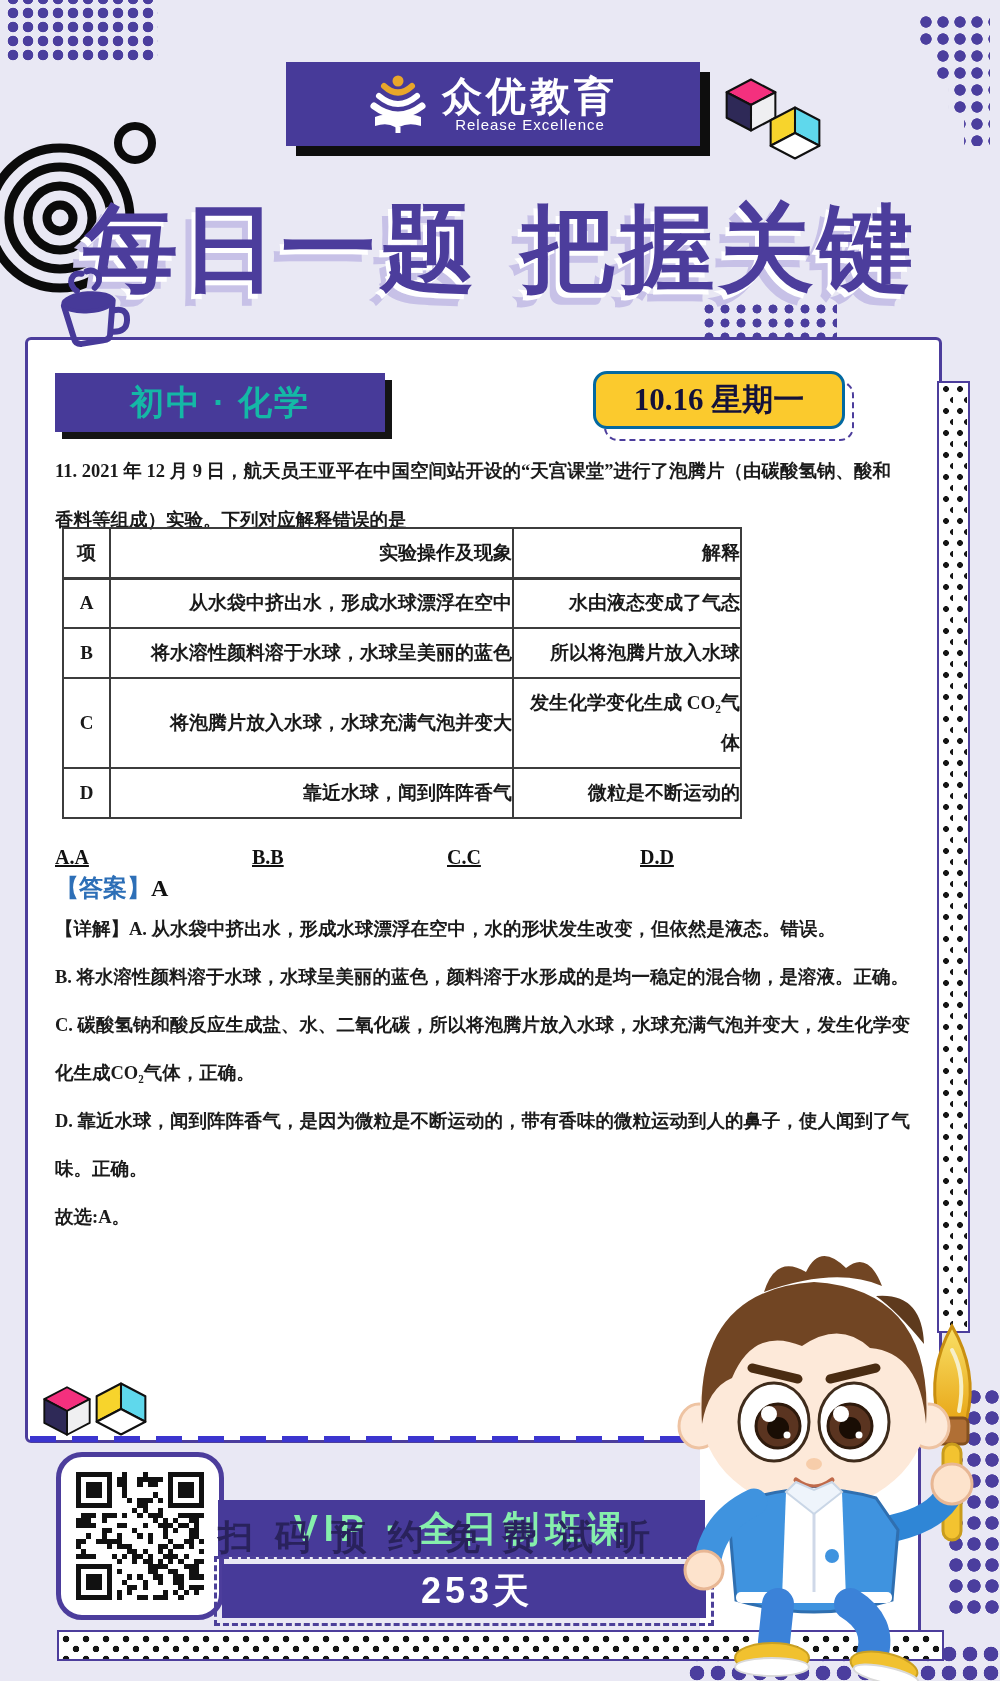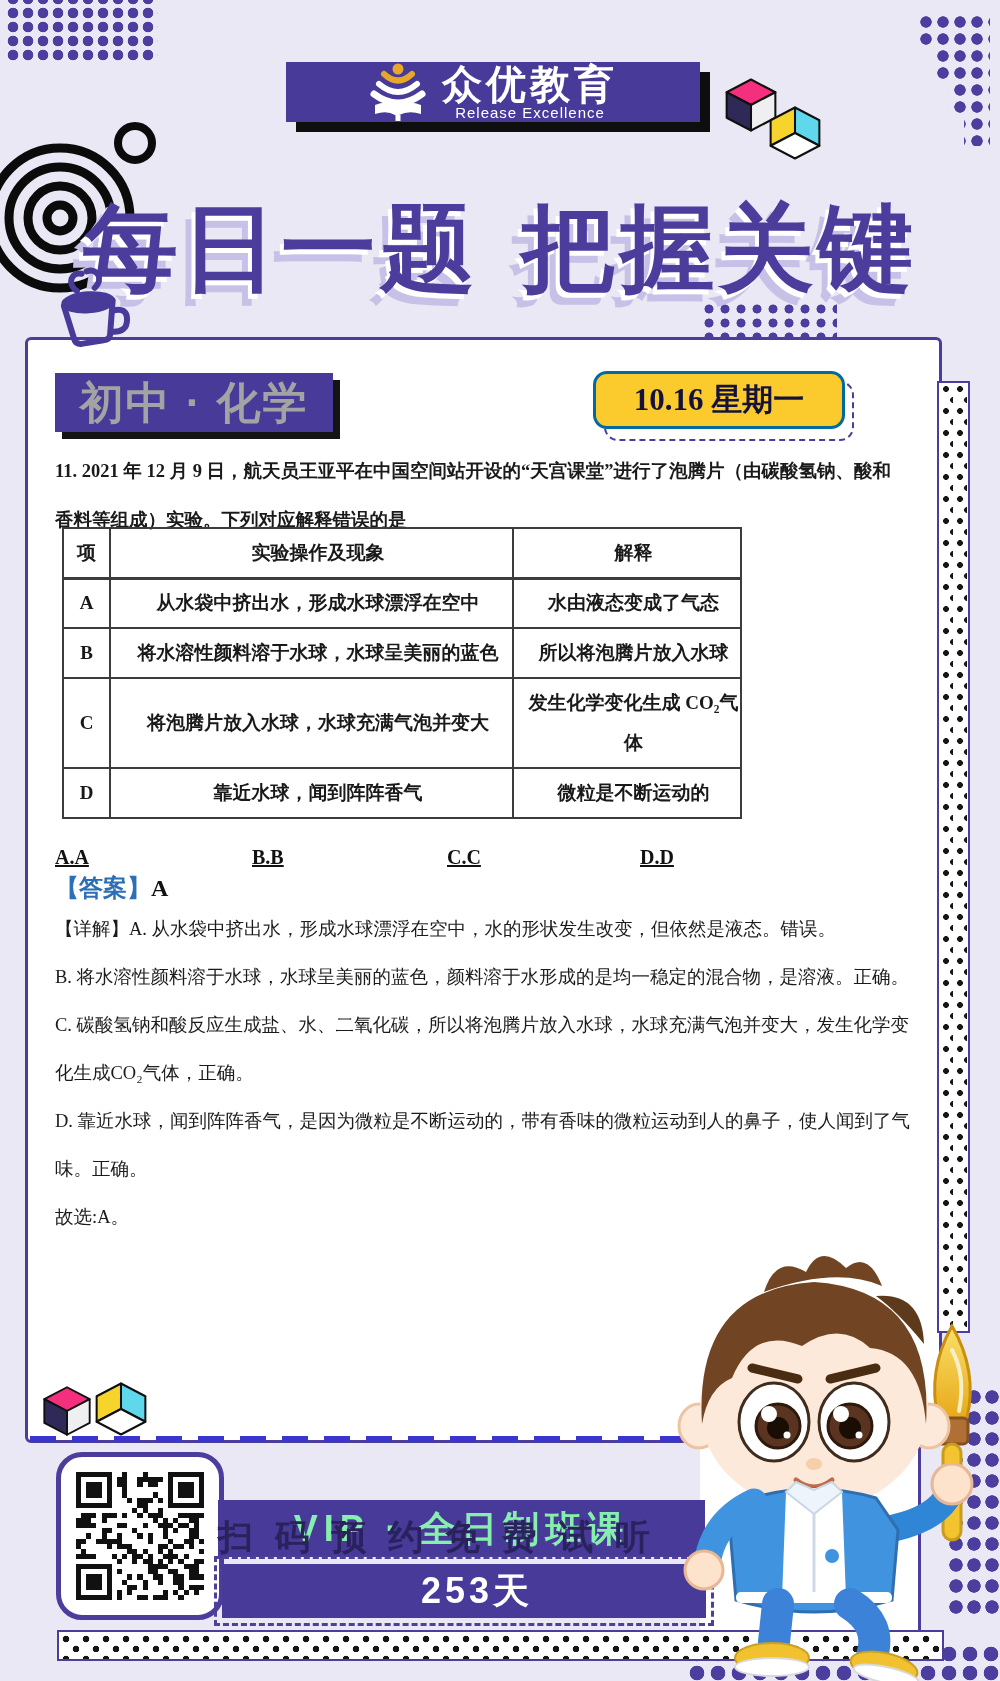--- a/index.html
+++ b/index.html
@@ -19,71 +19,71 @@
     background-image:radial-gradient(circle at 6px 6px,#4b3e9e 4.2px,transparent 4.8px);
     background-size:16px 14px;}
   .dots-brcol{left:948px;top:1388px;width:52px;height:232px;z-index:2;
     background-image:radial-gradient(circle at 8px 9px,#4b3e9e 6.4px,transparent 7px);
     background-size:18px 21px;}
   .dots-bottom{left:688px;top:1645px;width:312px;height:36px;z-index:2;
     background-image:radial-gradient(circle at 9px 9px,#4b3e9e 7px,transparent 7.6px);
     background-size:21px 19px;}
 
   
-  .logo-banner{left:286px;top:62px;width:414px;height:60px;background:#473a99;
+  .logo-banner{left:286px;top:62px;width:414px;height:84px;background:#473a99;
     box-shadow:10px 10px 0 #0e0e0e;display:flex;align-items:center;justify-content:center;gap:14px;z-index:2;}
   .logo-text-cn{color:#fff;font-size:40px;font-weight:900;letter-spacing:4px;line-height:1;}
   .logo-text-en{color:#fff;font-size:15px;letter-spacing:1px;margin-top:0;text-align:center;}
   .ring{left:114px;top:122px;width:26px;height:26px;border:8px solid #0b0b0b;border-radius:50%;}
   .target{left:-28px;top:130px;}
   .cup{left:38px;top:264px;z-index:3;transform:rotate(-4deg);}
   .main-title{left:0;top:186px;width:1000px;text-align:center;z-index:1;
     font-size:95px;font-weight:900;color:#4c3d9c;letter-spacing:4px;white-space:nowrap;
     text-shadow:-4px 5px 0 #ffffff,-10px 12px 0 #c7c1e7;}
   .main-title .gap{display:inline-block;width:42px;}
 
   
   .card{left:25px;top:337px;width:911px;height:1100px;background:#fff;
     border:3px solid #4c3d9c;border-radius:6px;z-index:1;}
   .strip-right{left:937px;top:381px;width:29px;height:948px;background:#fff;
     border:2px solid #4c3d9c;z-index:2;
     background-image:radial-gradient(circle at 7px 6px,#161616 2.6px,transparent 3.2px),
                      radial-gradient(circle at 14px 17px,#161616 2.6px,transparent 3.2px);
     background-size:14px 22px;}
-  .subject-badge{left:55px;top:373px;width:278px;height:59px;background:#473a99;
-    box-shadow:7px 7px 0 #141414;color:#a3a3a3;font-size:44px;font-weight:900;letter-spacing:2px;
+  .subject-badge{left:55px;top:373px;width:330px;height:59px;background:#473a99;
+    box-shadow:7px 7px 0 #141414;color:#14b8a6;font-size:34px;font-weight:900;letter-spacing:2px;
     text-align:center;line-height:59px;z-index:3;}
   .date-under{left:604px;top:381px;width:246px;height:56px;background:#fff;
     border:2px dashed #4c3d9c;border-radius:14px;z-index:2;}
   .date-badge{left:593px;top:371px;width:246px;height:52px;background:#fbca2d;
     border:3px solid #0369a1;border-radius:14px;text-align:center;line-height:52px;z-index:3;
     font-family:"Liberation Serif","DejaVu Serif",serif;font-weight:700;font-size:31px;color:#14123a;}
 
   .stem{left:55px;top:447px;width:860px;z-index:3;font-family:"Liberation Serif","DejaVu Serif",serif;
     font-weight:600;font-size:18.5px;color:#1a1a1a;}
   .stem div{height:49px;line-height:49px;white-space:nowrap;}
 
   .qtable{left:62px;top:527px;border-collapse:collapse;z-index:3;position:absolute;
     font-family:"Liberation Serif","DejaVu Serif",serif;font-weight:600;font-size:19px;color:#191919;}
-  .qtable td,.qtable th{border:2px solid #3c3c3c;padding:0 0 0 13px;text-align:center;font-weight:600;vertical-align:middle;}
+  .qtable td,.qtable th{border:2px solid #3c3c3c;padding:0 0 0 13px;text-align:right;font-weight:600;vertical-align:middle;}
   .qtable th{border-bottom:3px solid #3c3c3c;}
   .qtable .c-key{width:45px;padding:0;text-align:center;}
   .qtable .c-op{width:388px;}
   .qtable .c-ex{width:213px;line-height:40px;}
   .qtable tr{height:50px;}
   .qtable tr.tall{height:90px;}
 
   .opts{left:55px;top:838px;width:660px;height:30px;z-index:3;
     font-family:"Liberation Serif","DejaVu Serif",serif;font-weight:700;font-size:20px;color:#111;}
   .opts span{position:absolute;top:8px;text-decoration:underline;}
   .answer-line{left:55px;top:872px;z-index:3;font-family:"Liberation Serif","DejaVu Serif",serif;
     font-weight:700;font-size:24px;color:#111;}
   .answer-line .lbl{color:#2d6fb7;}
   .analysis{left:55px;top:905px;width:860px;z-index:3;font-family:"Liberation Serif","DejaVu Serif",serif;
-    font-weight:400;font-size:18.5px;color:#1b1b1b;}
+    font-weight:700;font-size:18.5px;color:#1b1b1b;}
   .analysis div{height:48px;line-height:48px;white-space:nowrap;}
 
   .cube{z-index:3;}
 
   
   .dash-line{left:30px;top:1436px;width:826px;height:6px;z-index:2;
     background:repeating-linear-gradient(90deg,#3b35cf 0 26px,transparent 26px 42px);}
   .white-box{left:700px;top:1443px;width:218px;height:190px;background:#fff;
     border-right:3px solid #4c3d9c;z-index:1;}
   .qr-box{left:56px;top:1452px;width:158px;height:158px;background:#fff;border:5px solid #4c3d9c;

